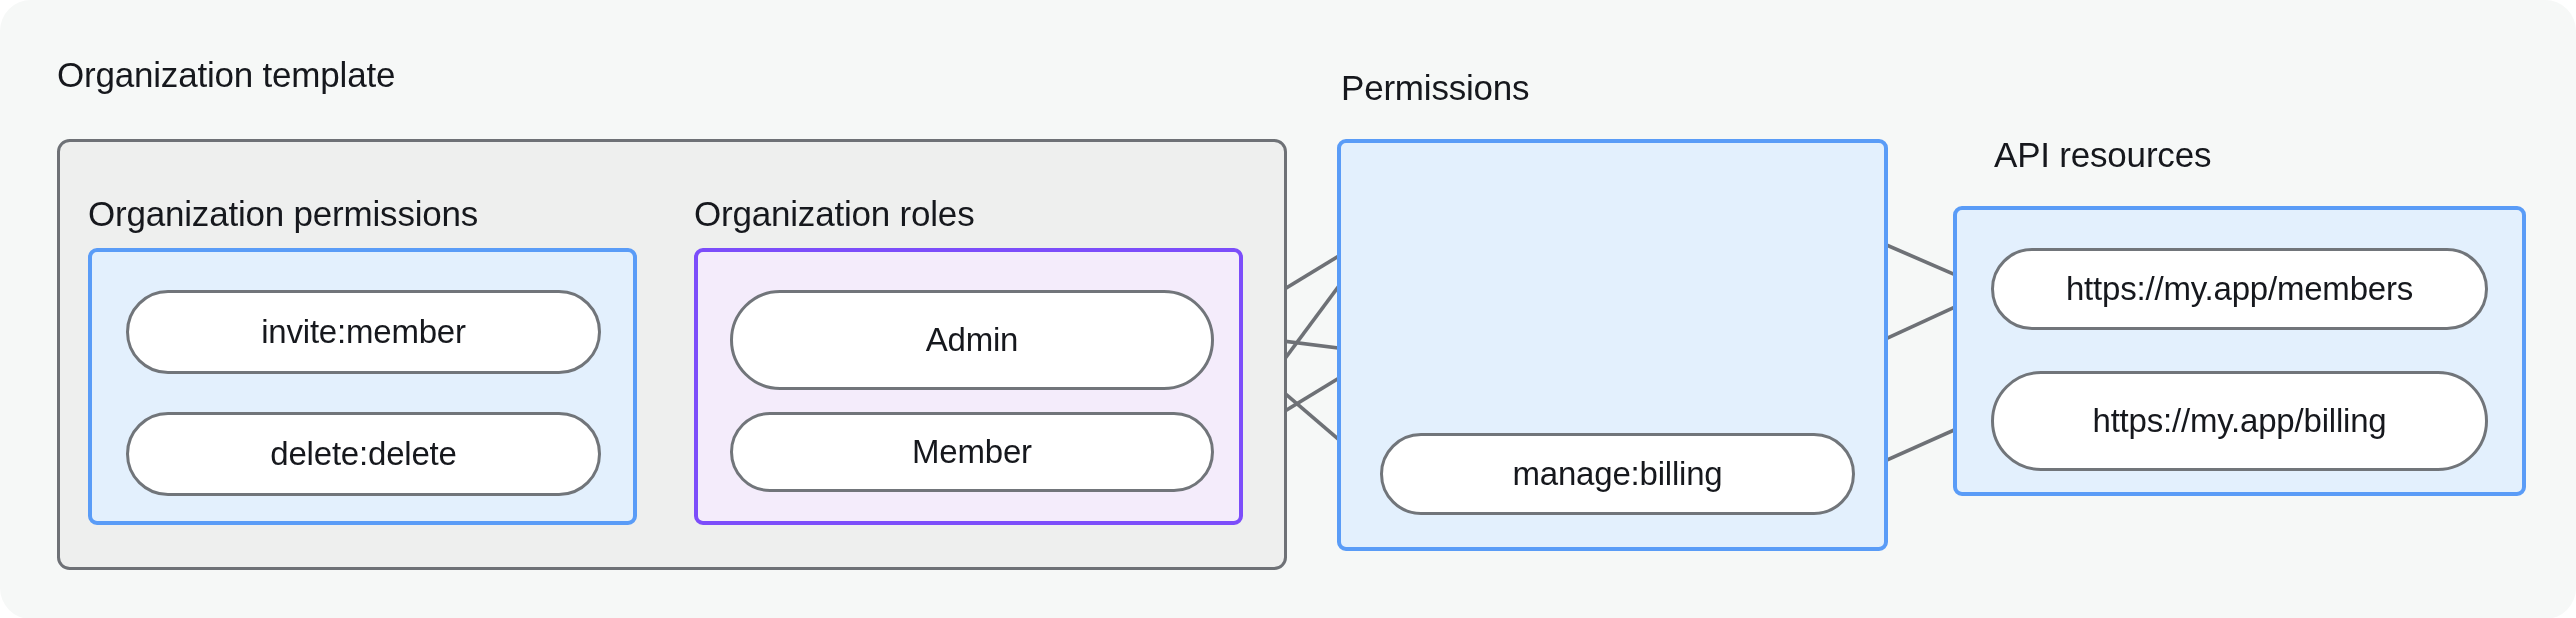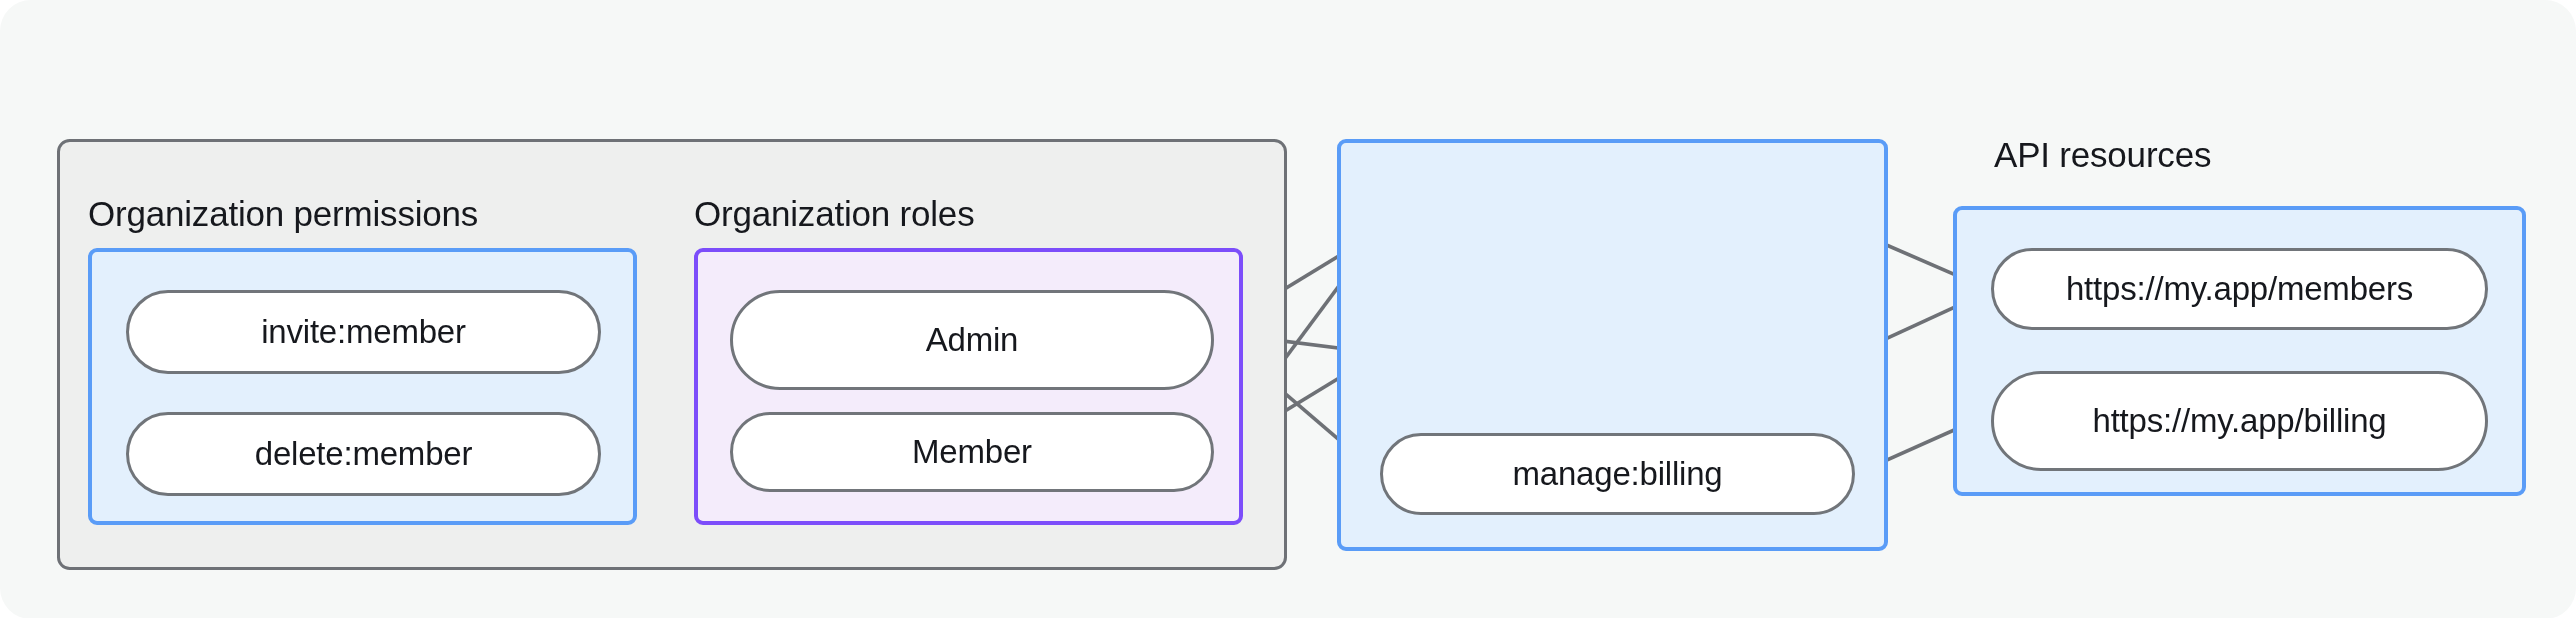--- a/index.html
+++ b/index.html
@@ -124,39 +124,41 @@
 
     <circle cx="665" cy="364" r="11"></circle>
     <circle cx="665" cy="498" r="11"></circle>
     <circle cx="1512" cy="253" r="11"></circle>
     <circle cx="1512" cy="387" r="11"></circle>
     <circle cx="1512" cy="520" r="11"></circle>
     <circle cx="2182" cy="318" r="11"></circle>
     <circle cx="2182" cy="453" r="11"></circle>
   </svg>
 
+  <div class="group-title" style="left:57px; top:55px;">Organization template</div>
 
   <div class="outer-box" style="left:57px; top:139px; width:1230px; height:431px;"></div>
 
   <div class="panel-title" style="left:88px; top:183px;">Organization permissions</div>
 
   <div class="inner-box blue" style="left:88px; top:248px; width:549px; height:277px;"></div>
 
   <div class="pill" style="left:126px; top:290px; width:475px; height:84px;">invite:member</div>
 
-  <div class="pill" style="left:126px; top:412px; width:475px; height:84px;">delete:member</div>
+  <div class="pill" style="left:126px; top:412px; width:475px; height:84px;">delete:delete</div>
 
   <div class="panel-title" style="left:694px; top:183px;">Organization roles</div>
 
   <div class="inner-box purple" style="left:694px; top:248px; width:549px; height:277px;"></div>
 
   <div class="pill" style="left:730px; top:290px; width:484px; height:100px;">Admin</div>
 
   <div class="pill" style="left:730px; top:412px; width:484px; height:80px;">Member</div>
 
+  <div class="group-title" style="left:1341px; top:68px;">Permissions</div>
 
   <div class="inner-box blue" style="left:1337px; top:139px; width:551px; height:412px;"></div>
 
 
 
   <div class="pill" style="left:1380px; top:433px; width:475px; height:82px;">manage:billing</div>
 
   <div class="group-title" style="left:1994px; top:135px;">API resources</div>
 
   <div class="inner-box blue" style="left:1953px; top:206px; width:573px; height:290px;"></div>

